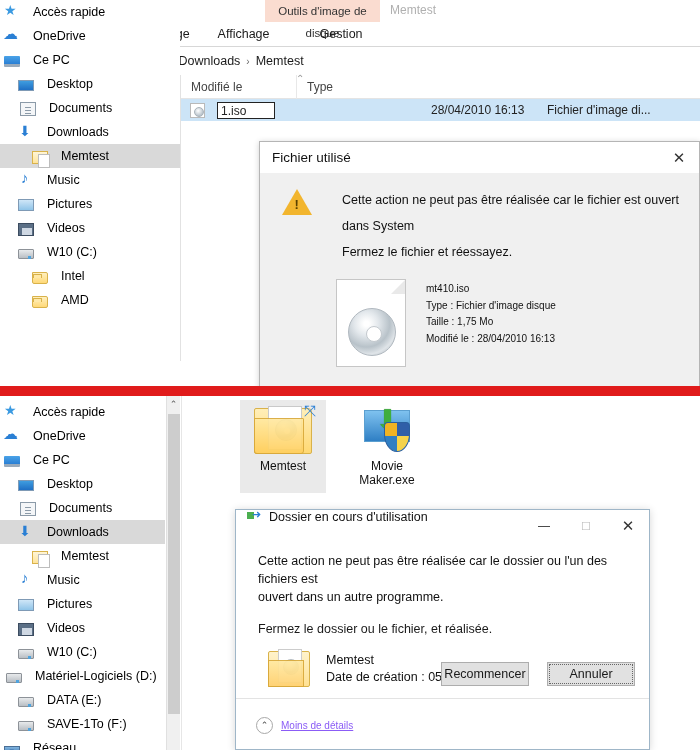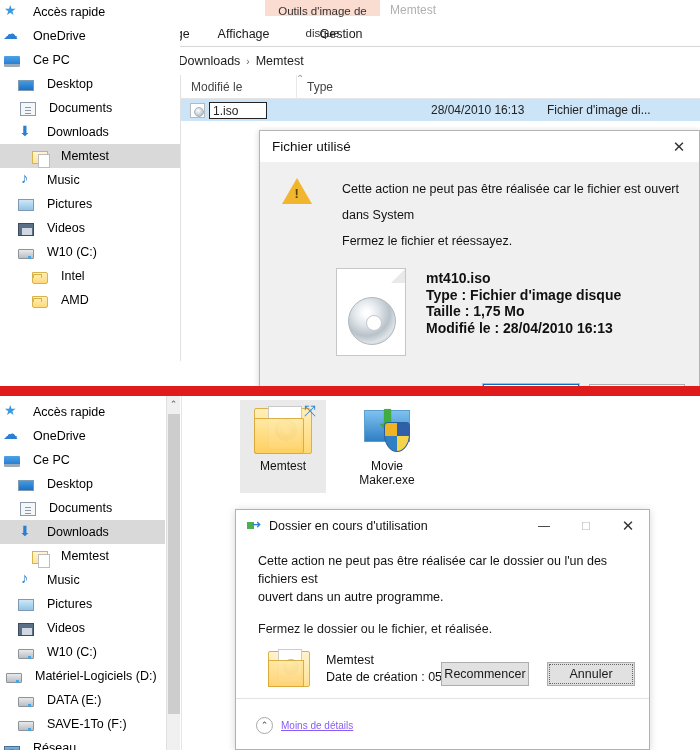--- a/index.html
+++ b/index.html
@@ -46,63 +46,63 @@
   .qat-ic { width:15px; height:15px; position:relative; }
   .qat-sep { width:1px; height:12px; background:#c8c8c8; }
   .f-yellow { background:linear-gradient(#fff3cc,#ffe08a); border:1px solid #d4ad47; width:14px; height:12px; position:absolute; top:2px; left:0; }
   .qat-check { width:12px; height:14px; background:#fff; border:1px solid #9aa4ae; position:absolute; top:1px; left:1px; }
   .qat-check::after { content:"✓"; color:#c0504d; font-size:9px; position:absolute; left:2px; top:0px; }
   .qat-arrow::after { content:"▾"; font-size:9px; position:absolute; left:3px; top:1px; color:#444; }
 
   .ribbon-tabs { height:24px; display:flex; align-items:flex-end; background:#fff; position:relative; }
   .tab { height:24px; line-height:24px; padding:0 14px; font-size:12.5px; color:#1a1a1a; }
   .tab.file { background:#1e6fbf; color:#fff; font-size:12.5px; padding:0 13px; }
-  .ctx-header { position:absolute; left:265px; top:0; width:115px; height:16px; background:#fadcd0; color:#333; font-size:11.5px; text-align:center; line-height:22px; }
+  .ctx-header { position:absolute; left:265px; top:0; width:115px; height:22px; background:#fadcd0; color:#333; font-size:11.5px; text-align:center; line-height:22px; }
   .ctx-tab { width:115px; text-align:center; background:#fff; }
   .win-title { position:absolute; left:390px; top:3px; font-size:12px; color:#b0b0b0; }
   .ribbon-rule { height:1px; background:#d7d7d7; }
 
   .addr { height:28px; display:flex; align-items:center; gap:0; background:#fff; }
   .navbtn { width:26px; text-align:center; font-size:15px; color:#2b2b2b; }
   .navbtn.dim { color:#cfcfcf; }
   .navbtn.sm { width:18px; font-size:10px; color:#555; }
   .crumbs { display:flex; align-items:center; margin-left:4px; font-size:12.5px; gap:0; }
   .crumb { padding:0 5px; }
   .sepc { color:#6b6b6b; font-size:10px; padding:0 1px; }
 
   .content { display:flex; height:286px; }
   .listpane { flex:1; position:relative; background:#fff; border-left:1px solid #e2e2e2; }
   .col-head { height:24px; display:flex; align-items:center; border-bottom:1px solid #e4e4e4; font-size:12px; color:#444; position:relative; }
   .col { padding-left:10px; height:24px; line-height:24px; border-left:1px solid #e8e8e8; }
   .col:first-child { border-left:0; }
   .sort-caret { position:absolute; left:115px; top:-2px; font-size:10px; color:#999; }
-  .frow { height:22px; display:flex; align-items:center; background:#cce4f7; font-size:12px; color:#222; }
+  .frow { height:22px; display:flex; align-items:center; background:#cce4f7; font-size:12px; color:#222;gap:8px; }
   .iso-ic { width:15px; height:15px; margin-left:9px; background:#fff; border:1px solid #b9b9b9; position:relative; }
   .iso-ic::after { content:""; position:absolute; left:3px; top:3px; width:8px; height:8px; border-radius:50%; background:radial-gradient(circle at 40% 35%,#fff,#b9c3cb 70%); border:1px solid #a8b2ba; }
   .rename-box { margin-left:4px; border:1.5px solid #222; background:#fff; padding:1px 28px 1px 3px; font-size:12px; height:17px; line-height:14px; }
 
   
-  .dlg1 { position:absolute; left:259px; top:130px; width:441px; background:#f0f0f0; border:1px solid #b5b5b5; box-shadow:0 1px 6px rgba(0,0,0,.18); }
+  .dlg1 { position:absolute; left:259px; top:141px; width:441px; background:#f0f0f0; border:1px solid #b5b5b5; box-shadow:0 1px 6px rgba(0,0,0,.18); }
   .dlg1-title { height:31px; background:#fff; display:flex; align-items:center; justify-content:space-between; padding-left:12px; }
   .dlg1-title span { font-size:13.5px; color:#111; }
   .dlg-close { width:40px; height:31px; line-height:31px; text-align:center; font-size:15px; color:#333; }
   .dlg1-body { padding:14px 0 0 0; }
   .warn-row { display:flex; padding:0 16px 0 22px;gap:20px; }
   .warn-tri { width:30px; height:27px; flex:0 0 30px; position:relative; margin-top:2px; }
   .warn-tri::before { content:""; position:absolute; left:0; top:0; border-left:15px solid transparent; border-right:15px solid transparent; border-bottom:26px solid #f2b52e; }
   .warn-tri::after { content:"!"; position:absolute; left:12.5px; top:8px; font-size:13px; font-weight:bold; color:#5a4100; }
   .warn-text { margin-left:10px; font-size:12.5px; color:#111; line-height:26px; }
   .file-row { display:flex; padding:14px 0 0 76px; }
   .file-big { width:70px; height:88px; background:#fff; border:1px solid #c6c6c6; position:relative; flex:0 0 70px; }
   .file-big::before { content:""; position:absolute; right:0; top:0; border-left:14px solid transparent; border-bottom:14px solid #e9e9e9; }
   .disc { position:absolute; left:11px; top:28px; width:48px; height:48px; border-radius:50%;
           background:radial-gradient(circle at 38% 32%, #ffffff 6%, #e3e8ec 28%, #b8c2c9 55%, #dfe4e8 72%, #a9b3ba 100%);
           border:1px solid #b0b8bf; }
   .disc::after { content:""; position:absolute; left:17px; top:17px; width:14px; height:14px; border-radius:50%; background:#fff; border:1px solid #c3c9ce; }
-  .file-meta { margin-left:20px; font-size:14px; line-height:16.5px; color:#111; padding-top:2px;font-weight:bold; }
+  .file-meta { margin-left:20px; font-size:10px; line-height:16.5px; color:#111; padding-top:2px; }
   .dlg1-btns { display:flex; justify-content:flex-end; gap:10px; padding:28px 14px 13px 0; }
   .btn { min-width:96px; height:25px; line-height:23px; text-align:center; font-size:12.5px;
          background:#fdfdfd; border:1px solid #adadad; color:#111; }
   .btn.focused { border:1px solid #0a6fc2; box-shadow:inset 0 0 0 1px #fff, 0 0 0 1px #8ec5ef; }
   .btn u { text-decoration:underline; }
 
   
   .divider { position:absolute; left:0; top:386px; width:700px; height:10px; background:#e01b1b; }
 
   
@@ -128,21 +128,21 @@
   .shortcut { position:absolute; right:-2px; top:-2px; color:#2a7fd4; font-size:15px; }
   .mm-icon { width:62px; height:52px; margin:0 auto; position:relative; }
   .mm-screen { position:absolute; left:8px; top:6px; width:46px; height:32px; background:linear-gradient(#7fc2ef,#2f7fc4); border:1px solid #5b9fd0; }
   .mm-arrow { position:absolute; left:19px; top:2px; color:#3fae3f; font-size:30px; line-height:30px; text-shadow:0 0 1px #2b8a2b; }
   .mm-shield { position:absolute; left:28px; top:18px; width:26px; height:30px;
      background:conic-gradient(from 180deg at 50% 45%, #2f7fc4 0 90deg, #f0b323 90deg 180deg, #2f5fa8 180deg 270deg, #f5d34a 270deg 360deg);
      border-radius:4px 4px 50% 50%/4px 4px 60% 60%; border:1px solid #2a5f9e; }
 
   
   .dlg2 { position:absolute; left:235px; top:113px; width:415px; height:241px; background:#fff; border:1px solid #9fb6c8; box-shadow:0 1px 8px rgba(0,0,0,.16); }
-  .dlg2-title { height:32px; display:flex; align-items:center; padding-left:11px; }
+  .dlg2-title { height:32px; display:flex; padding-left:11px; }
   .dlg2-ico { width:14px; height:12px; position:relative; margin-right:8px; }
   .dlg2-ico::before { content:""; position:absolute; left:0; top:2px; width:7px; height:7px; background:#4caf50; }
   .dlg2-ico::after { content:"➜"; position:absolute; left:5px; top:-2px; font-size:11px; color:#2a7fd4; }
   .dlg2-title span.t { font-size:12.5px; color:#111; }
   .dlg2-wb { margin-left:auto; display:flex; }
   .wbtn { width:42px; height:32px; text-align:center; line-height:32px; font-size:12px; color:#333; }
   .wbtn.mx { color:#b9b9b9; font-size:11px; }
   .wbtn.cl { font-size:15px; }
   .dlg2-body { padding:10px 18px 0 22px; font-size:12.5px; color:#111; line-height:18px; }
   .dlg2-p2 { padding:16px 18px 0 22px; font-size:12.5px; }

